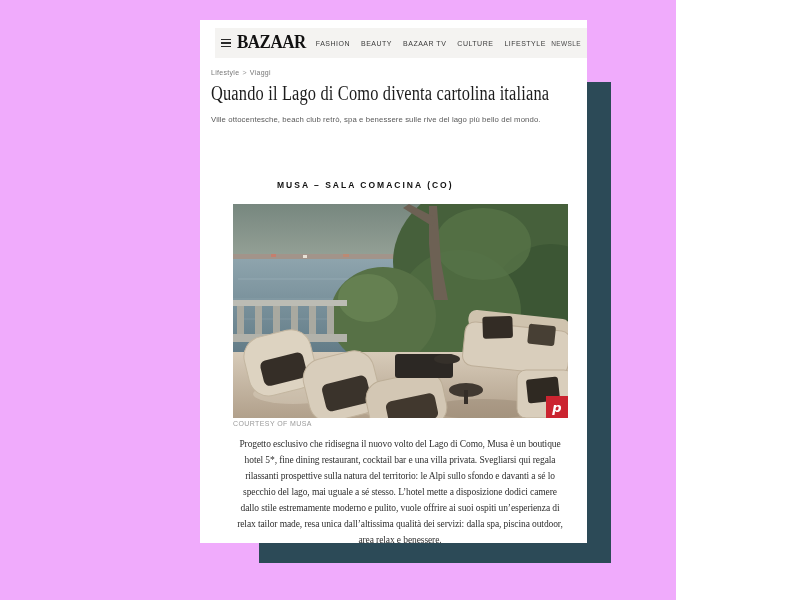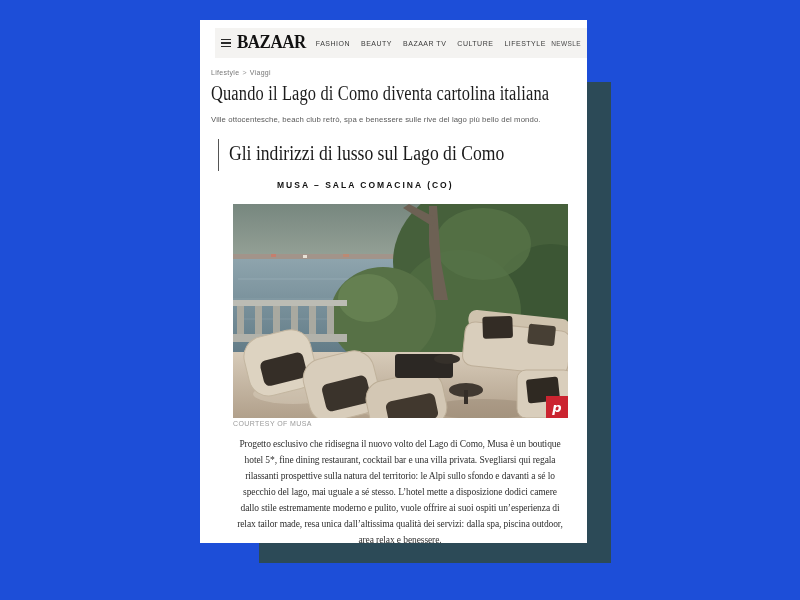--- a/index.html
+++ b/index.html
@@ -1,18 +1,18 @@
 <!DOCTYPE html>
 <html><head>
 <meta charset="utf-8">
 <style>
   * { margin:0; padding:0; box-sizing:border-box; }
   html,body { width:800px; height:600px; background:#ffffff; overflow:hidden;
               font-family:"Liberation Sans", sans-serif; }
-  .stage { position:relative; width:800px; height:600px; background:#1d4ed8; }
+  .stage { position:relative; width:676px; height:600px; background:#f0abfc; }
 
   
   .accent-block { position:absolute; left:259px; top:82px; width:352px; height:481px;
                   background:#2c4a57; z-index:0; }
 
   
   .card { position:absolute; left:200px; top:20px; width:387px; height:523px;
           background:#ffffff; z-index:1; overflow:hidden; }
 
   
@@ -97,23 +97,20 @@
       <div class="nav-right">NEWSLE</div>
     </div>
 
     <div class="breadcrumb">
       <a>Lifestyle</a><span class="crumb-sep">&gt;</span><a>Viaggi</a>
     </div>
 
     <h1 class="headline">Quando il Lago di Como diventa cartolina italiana</h1>
     <div class="dek">Ville ottocentesche, beach club retrò, spa e benessere sulle rive del lago più bello del mondo.</div>
 
-    <div class="section-heading">
-      <h2>Gli indirizzi di lusso sul Lago di Como</h2>
-    </div>
 
     <div class="eyebrow">MUSA – SALA COMACINA (CO)</div>
 
     <div class="figure">
       <svg viewBox="0 0 335 214" width="335" height="214" aria-hidden="true">
         <defs>
           <linearGradient id="mountG" x1="0" y1="0" x2="0" y2="1">
             <stop offset="0" stop-color="#77877f"></stop>
               <stop offset="1" stop-color="#97a398"></stop>
           </linearGradient>

